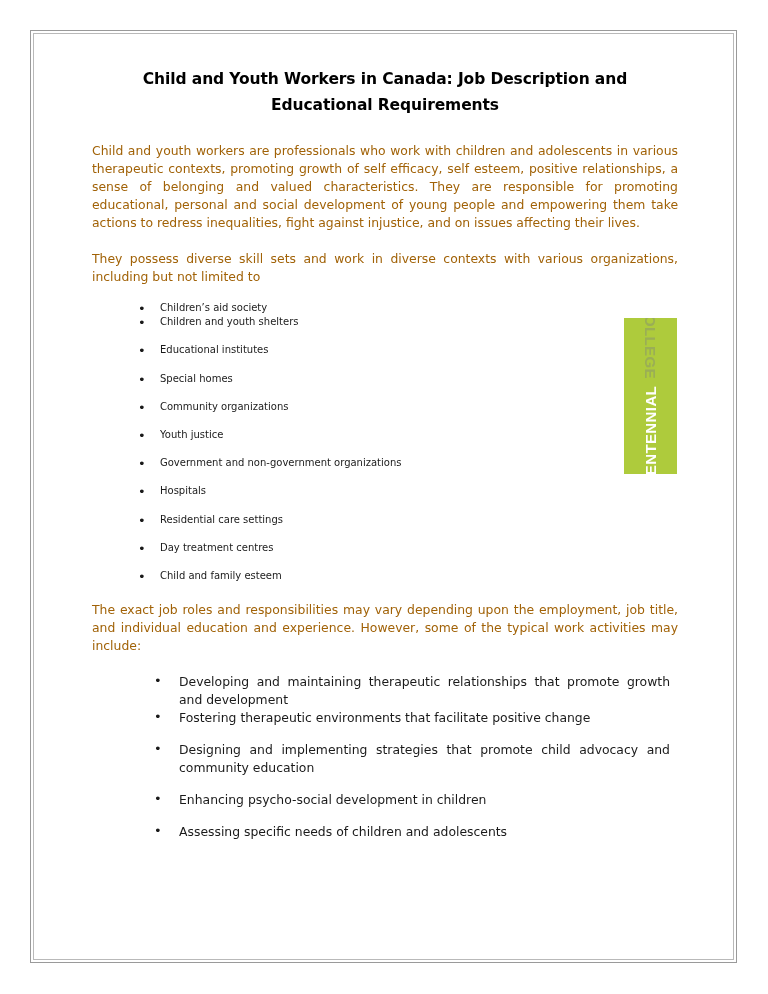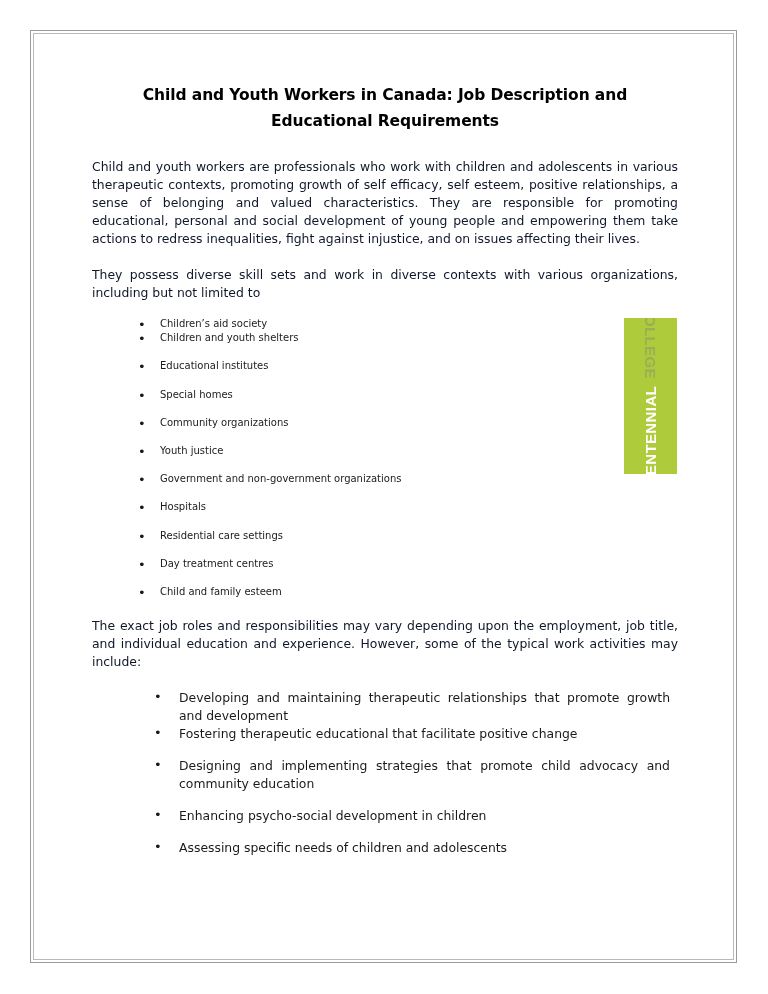--- a/index.html
+++ b/index.html
@@ -36,41 +36,41 @@
     bottom: 2px;
     border: 1px solid #b9b9b9;
     box-sizing: border-box;
     pointer-events: none;
   }
 
   
   .doc-body {
     position: absolute;
     left: 61px;   
-    top: 52px;    
+    top: 36px;    
     width: 586px;
     box-sizing: border-box;
   }
 
   .doc-title {
     font-size: 15.5px;
     font-weight: bold;
     color: #000000;
     text-align: center;
     line-height: 1.65;
     letter-spacing: -0.1px;
     margin: 0 0 24px 0;
     padding: 0 12px;
     box-sizing: border-box;
   }
 
   .para {
     font-size: 12.4px;
     line-height: 1.45;
-    color: #0f172a;
+    color: #a16207;
     text-align: justify;
     text-justify: inter-word;
     margin: 0 0 18px 0;
     hyphens: none;
   }
   .para.tight-bottom { margin-bottom: 15px; }
 
   
   .list-orgs {
     list-style: none;
@@ -192,21 +192,21 @@
       <li>Hospitals</li>
       <li>Residential care settings</li>
       <li>Day treatment centres</li>
       <li>Child and family esteem</li>
     </ul>
 
     <p class="para" style="margin-top:18px;">The exact job roles and responsibilities may vary depending upon the employment, job title, and individual education and experience. However, some of the typical work activities may include:</p>
 
     <ul class="list-acts">
       <li class="tight">Developing and maintaining therapeutic relationships that promote growth and development</li>
-      <li>Fostering therapeutic educational that facilitate positive change</li>
+      <li>Fostering therapeutic environments that facilitate positive change</li>
       <li>Designing and implementing strategies that promote child advocacy and community education</li>
       <li>Enhancing psycho-social development in children</li>
       <li>Assessing specific needs of children and adolescents</li>
     </ul>
 
   </div>
 </div>
 
 <div class="logo-block">
   <div class="logo-rot">

